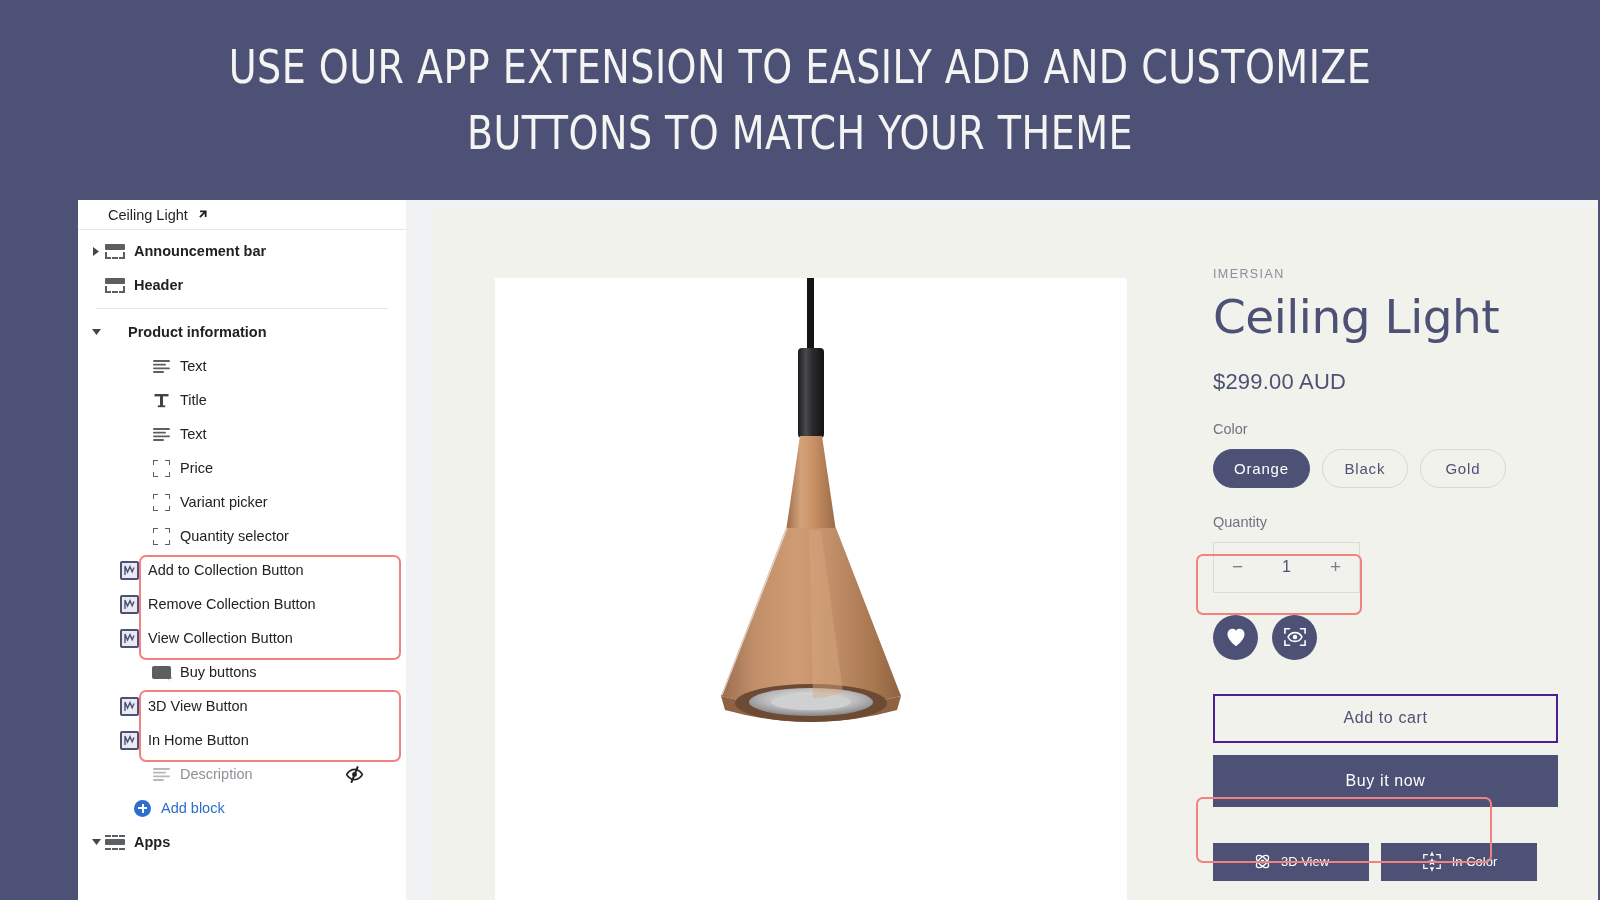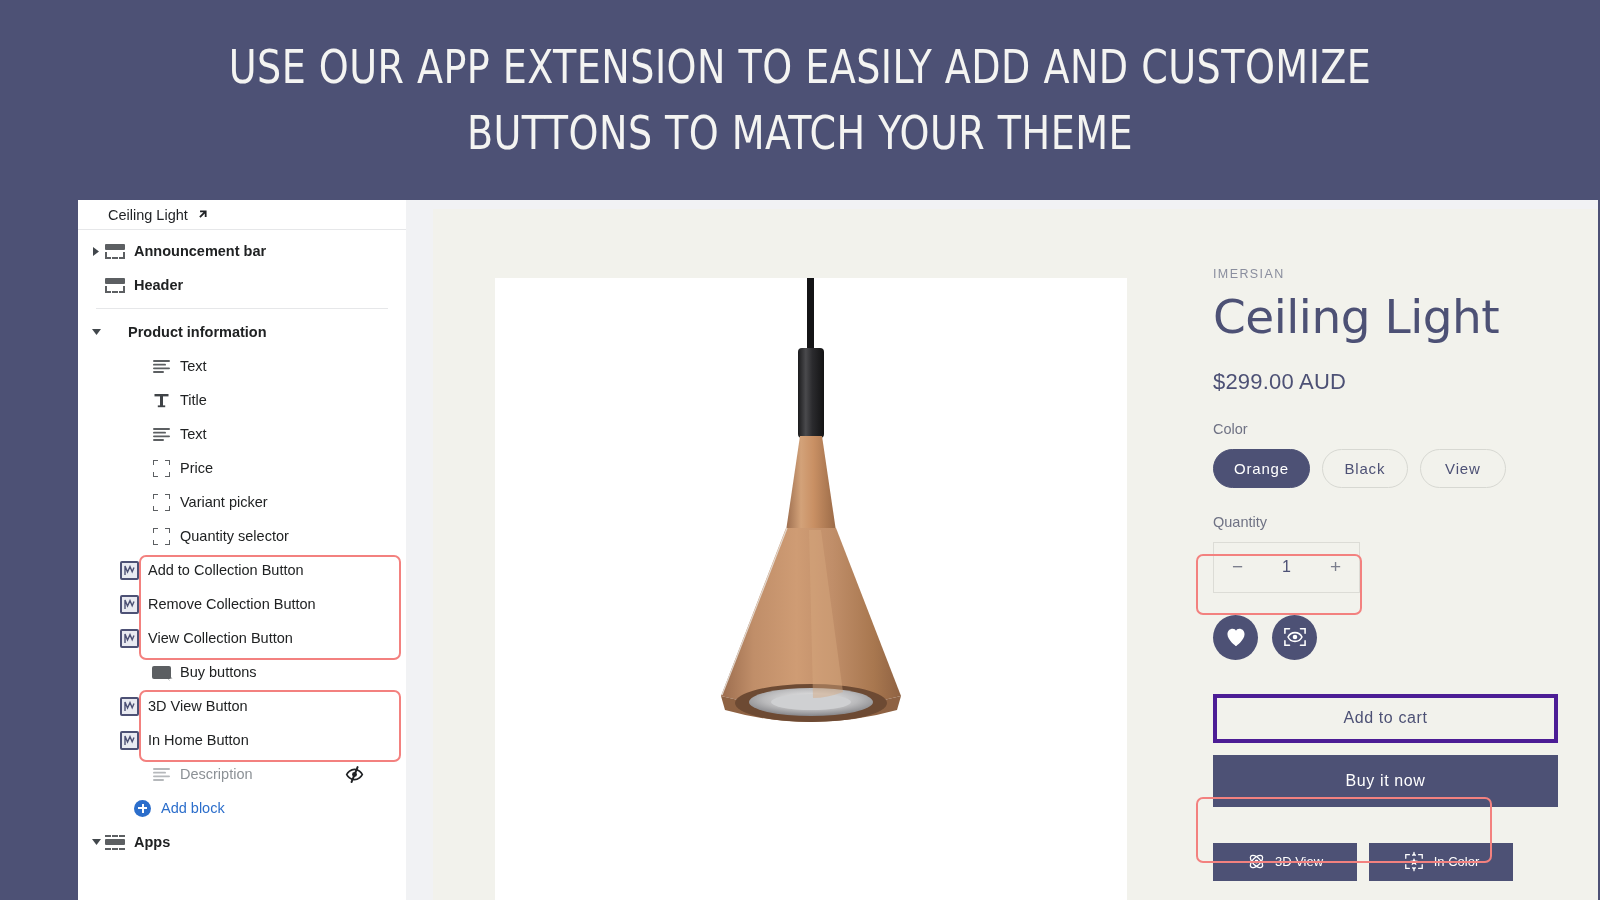--- a/index.html
+++ b/index.html
@@ -150,31 +150,31 @@
   .qty .sym { font-size: 19px; color: #7b7e8d; }
   .qty .val { font-size: 16px; color: #4d5175; }
 
   .circle-btns { display: flex; gap: 14px; margin-top: 22px; }
   .cbtn {
     width: 45px; height: 45px; border-radius: 50%; background: #4d5175;
     display: flex; align-items: center; justify-content: center;
   }
 
   .atc {
-    margin-top: 34px; width: 345px; height: 49px; border: 4px solid #4c1d95;
+    margin-top: 34px; width: 345px; height: 49px; border: 2px solid #4c1d95;
     background: #f2f2ec; color: #4d5175; font-size: 16px; letter-spacing: 0.6px;
     display: flex; align-items: center; justify-content: center;
   }
   .buyit {
     margin-top: 12px; width: 345px; height: 52px; background: #4d5175; color: #ffffff;
     font-size: 16px; letter-spacing: 0.6px; display: flex; align-items: center; justify-content: center;
   }
   .ar-row { display: flex; gap: 12px; margin-top: 36px; }
   .ar-btn {
-    width: 144px; height: 38px; background: #4d5175; color: #ffffff;
+    width: 156px; height: 38px; background: #4d5175; color: #ffffff;
     display: flex; align-items: center; justify-content: center; gap: 9px;
     font-size: 13px;
   }
 </style>
 </head>
 <body>
 
 <div id="root">
 
   <div class="banner">
@@ -480,21 +480,21 @@
 
         <div class="prod-info">
           <div class="vendor">IMERSIAN</div>
           <div class="prod-title">Ceiling Light</div>
           <div class="price">$299.00 AUD</div>
 
           <div class="opt-label">Color</div>
           <div class="swatches">
             <div class="swatch active">Orange</div>
             <div class="swatch">Black</div>
-            <div class="swatch">View</div>
+            <div class="swatch">Gold</div>
           </div>
 
           <div class="opt-label">Quantity</div>
           <div class="qty">
             <span class="sym">−</span>
             <span class="val">1</span>
             <span class="sym">+</span>
           </div>
 
           <div class="circle-btns">

